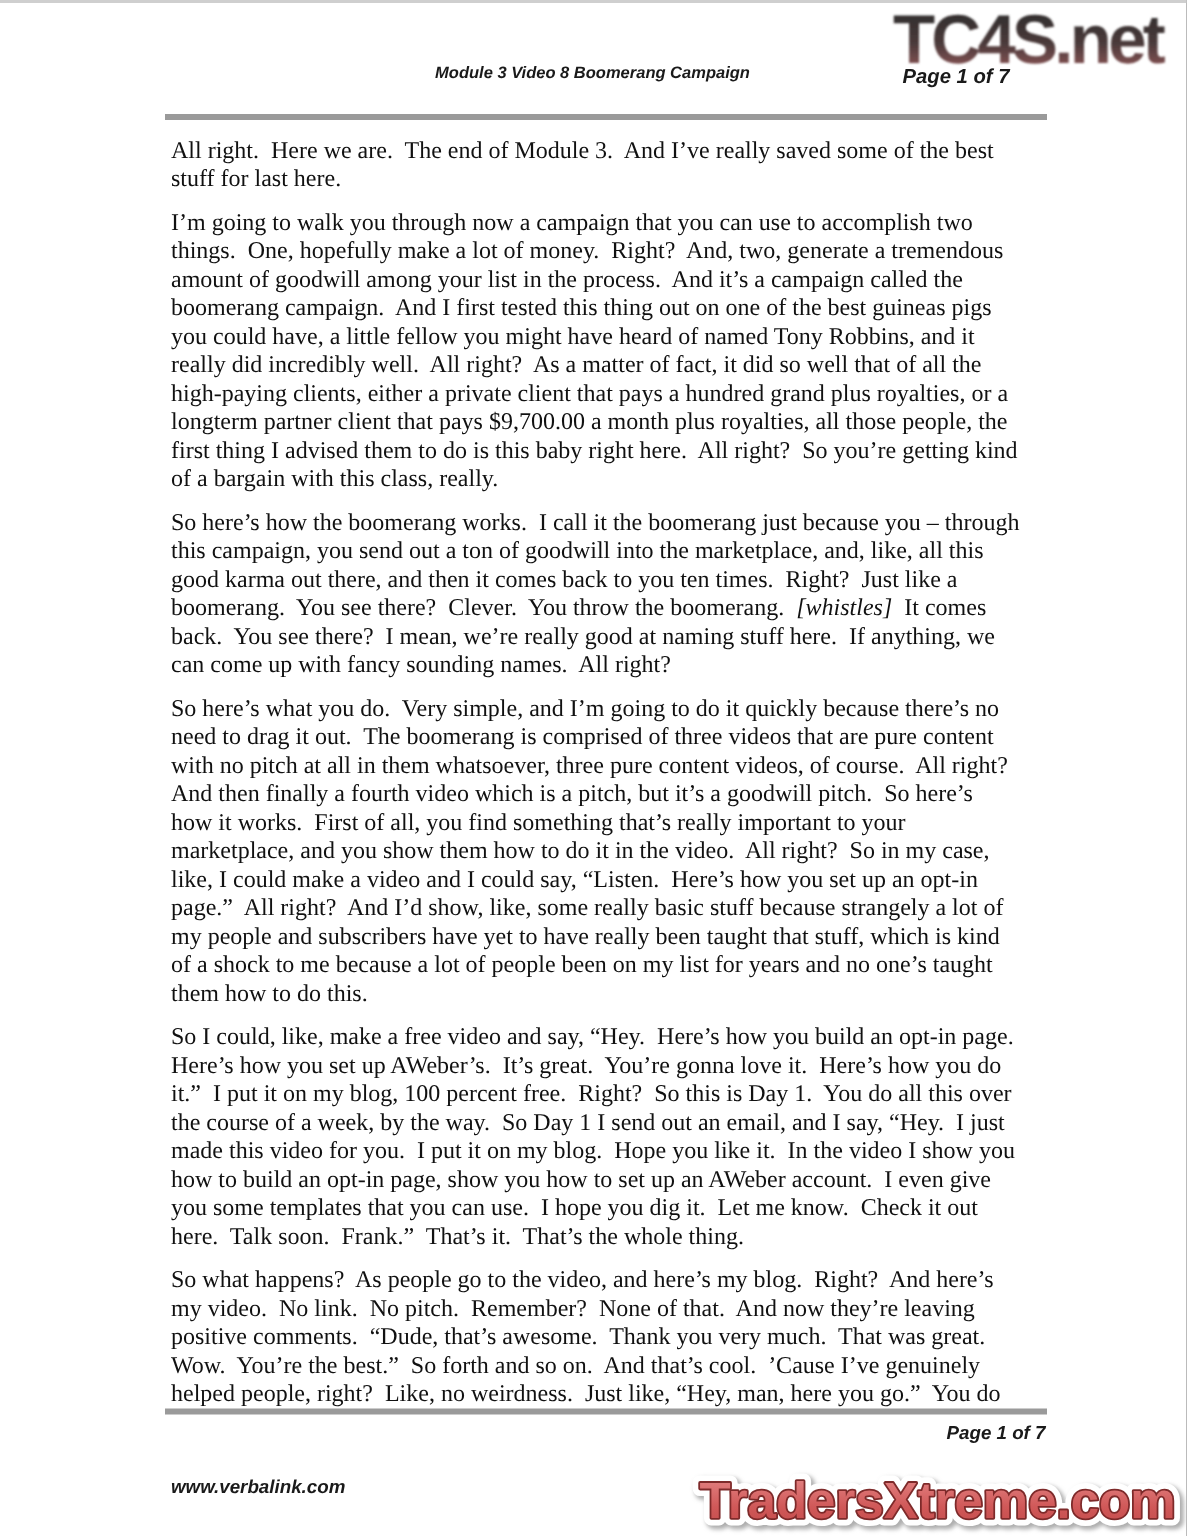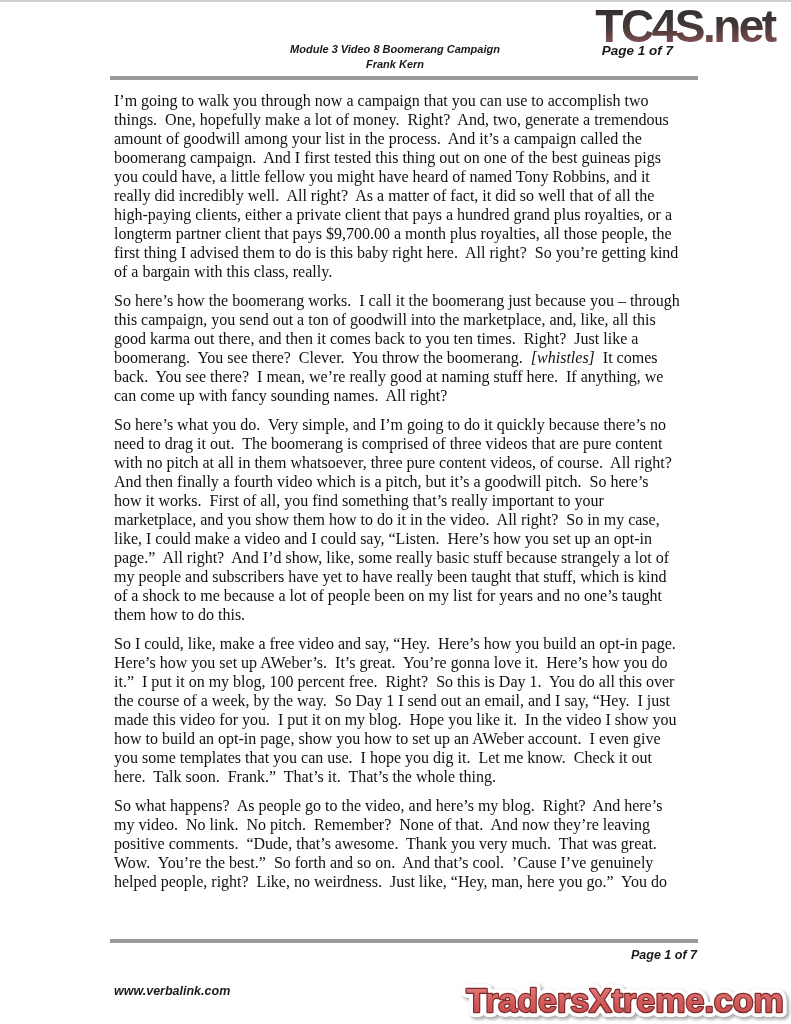--- a/index.html
+++ b/index.html
@@ -66,26 +66,26 @@
         <filter id="soft" x="-10%" y="-10%" width="120%" height="130%">
           <feGaussianBlur stdDeviation="0.6"></feGaussianBlur>
         </filter>
       </defs>
       <text x="106" y="42" text-anchor="middle" filter="url(#soft)" font-family="Liberation Sans, sans-serif" font-weight="bold" font-size="46" letter-spacing="-2.5" fill="url(#tc4sGrad)">TC4S.net</text>
     </svg>
   </div>
 
   <div class="hdr-title">
     <div>Module 3 Video 8 Boomerang Campaign</div>
-    <div>Frank Kern</div>
   </div>
   <div class="hdr-page">Page 1 of 7</div>
   <div class="rule rule-top"></div>
 
   <div class="doc-body">
+      <p><span>All right.  Here we are.  The end of Module 3.  And I’ve really saved some of the best stuff for last here.</span></p>
       <p><span>I’m going to walk you through now a campaign that you can use to accomplish two things.  One, hopefully make a lot of money.  Right?  And, two, generate a tremendous amount of goodwill among your list in the process.  And it’s a campaign called the boomerang campaign.  And I first tested this thing out on one of the best guineas pigs you could have, a little fellow you might have heard of named Tony Robbins, and it really did incredibly well.  All right?  As a matter of fact, it did so well that of all the high-paying clients, either a private client that pays a hundred grand plus royalties, or a longterm partner client that pays $9,700.00 a month plus royalties, all those people, the first thing I advised them to do is this baby right here.  All right?  So you’re getting kind of a bargain with this class, really.</span></p>
       <p><span>So here’s how the boomerang works.  I call it the boomerang just because you – through this campaign, you send out a ton of goodwill into the marketplace, and, like, all this good karma out there, and then it comes back to you ten times.  Right?  Just like a boomerang.  You see there?  Clever.  You throw the boomerang.  </span><em>[whistles]</em><span>  It comes back.  You see there?  I mean, we’re really good at naming stuff here.  If anything, we can come up with fancy sounding names.  All right?</span></p>
       <p><span>So here’s what you do.  Very simple, and I’m going to do it quickly because there’s no need to drag it out.  The boomerang is comprised of three videos that are pure content with no pitch at all in them whatsoever, three pure content videos, of course.  All right?  And then finally a fourth video which is a pitch, but it’s a goodwill pitch.  So here’s how it works.  First of all, you find something that’s really important to your marketplace, and you show them how to do it in the video.  All right?  So in my case, like, I could make a video and I could say, “Listen.  Here’s how you set up an opt-in page.”  All right?  And I’d show, like, some really basic stuff because strangely a lot of my people and subscribers have yet to have really been taught that stuff, which is kind of a shock to me because a lot of people been on my list for years and no one’s taught them how to do this.</span></p>
       <p><span>So I could, like, make a free video and say, “Hey.  Here’s how you build an opt-in page.  Here’s how you set up AWeber’s.  It’s great.  You’re gonna love it.  Here’s how you do it.”  I put it on my blog, 100 percent free.  Right?  So this is Day 1.  You do all this over the course of a week, by the way.  So Day 1 I send out an email, and I say, “Hey.  I just made this video for you.  I put it on my blog.  Hope you like it.  In the video I show you how to build an opt-in page, show you how to set up an AWeber account.  I even give you some templates that you can use.  I hope you dig it.  Let me know.  Check it out here.  Talk soon.  Frank.”  That’s it.  That’s the whole thing.</span></p>
       <p><span>So what happens?  As people go to the video, and here’s my blog.  Right?  And here’s my video.  No link.  No pitch.  Remember?  None of that.  And now they’re leaving positive comments.  “Dude, that’s awesome.  Thank you very much.  That was great.  Wow.  You’re the best.”  So forth and so on.  And that’s cool.  ’Cause I’ve genuinely helped people, right?  Like, no weirdness.  Just like, “Hey, man, here you go.”  You do</span></p>
     </div>
 
 
   <div class="rule rule-bottom"></div>
   <div class="ftr-site">www.verbalink.com</div>

